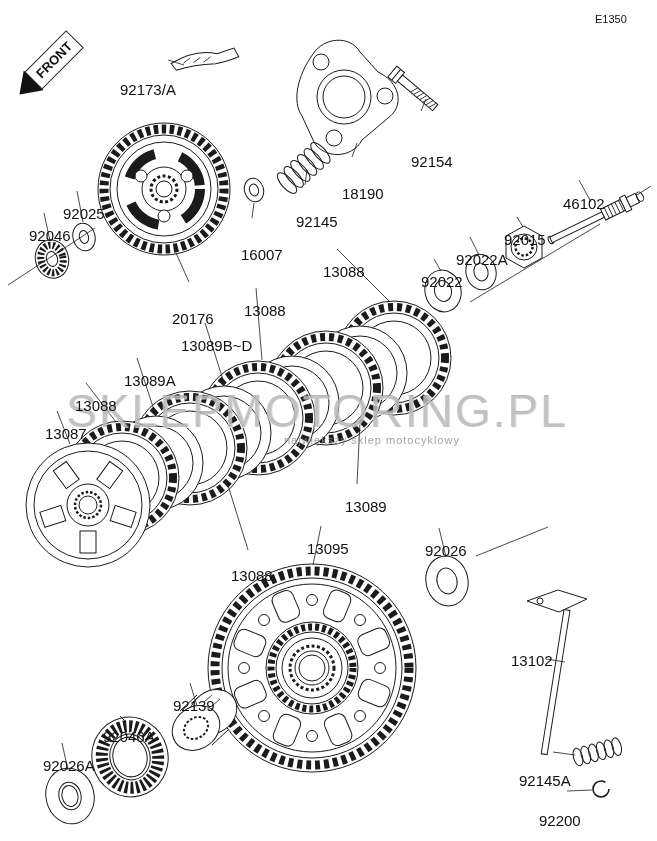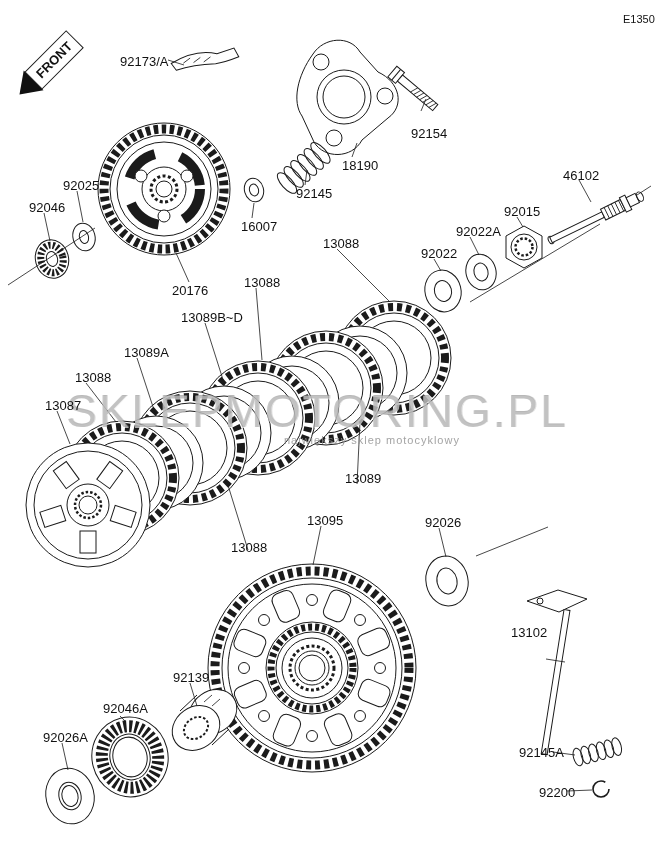--- a/index.html
+++ b/index.html
@@ -4,22 +4,22 @@
 <style>
   html,body{margin:0;padding:0;background:#fff;}
   .stage{position:relative;width:657px;height:841px;background:#fff;overflow:hidden;
          font-family:"Liberation Sans",sans-serif;}
   .stage svg{position:absolute;left:0;top:0;}
   .ln{fill:none;stroke:#1b1b1b;stroke-width:1;}
   .w{fill:#fff;stroke:#1b1b1b;stroke-width:1;}
   .ld{stroke:#1b1b1b;stroke-width:0.8;}
   .th{fill:none;stroke:#1b1b1b;}
   svg text{font-family:"Liberation Sans",sans-serif;}
-  .part-label{position:absolute;font-size:13px;color:#111;white-space:nowrap;line-height:12px;}
-  .page-code{position:absolute;left:595px;top:13px;font-size:11px;color:#111;margin-left:28px;}
+  .part-label{position:absolute;font-size:15px;color:#111;white-space:nowrap;line-height:12px;margin-top:28px;}
+  .page-code{position:absolute;left:595px;top:13px;font-size:11px;color:#111;}
   .watermark{position:absolute;left:66px;top:384px;width:560px;pointer-events:none;}
   .watermark .wm-main{font-size:46px;font-weight:normal;letter-spacing:2px;
       color:rgba(150,150,150,0.52);text-shadow:0 1px 0 rgba(255,255,255,0.65),1px 0 0 rgba(120,120,120,0.25);
       white-space:nowrap;}
   .watermark .wm-sub{position:relative;left:218px;top:-4px;font-size:11px;
       color:rgba(140,140,140,0.8);letter-spacing:1px;}
 </style>
 </head>
 <body>
 

